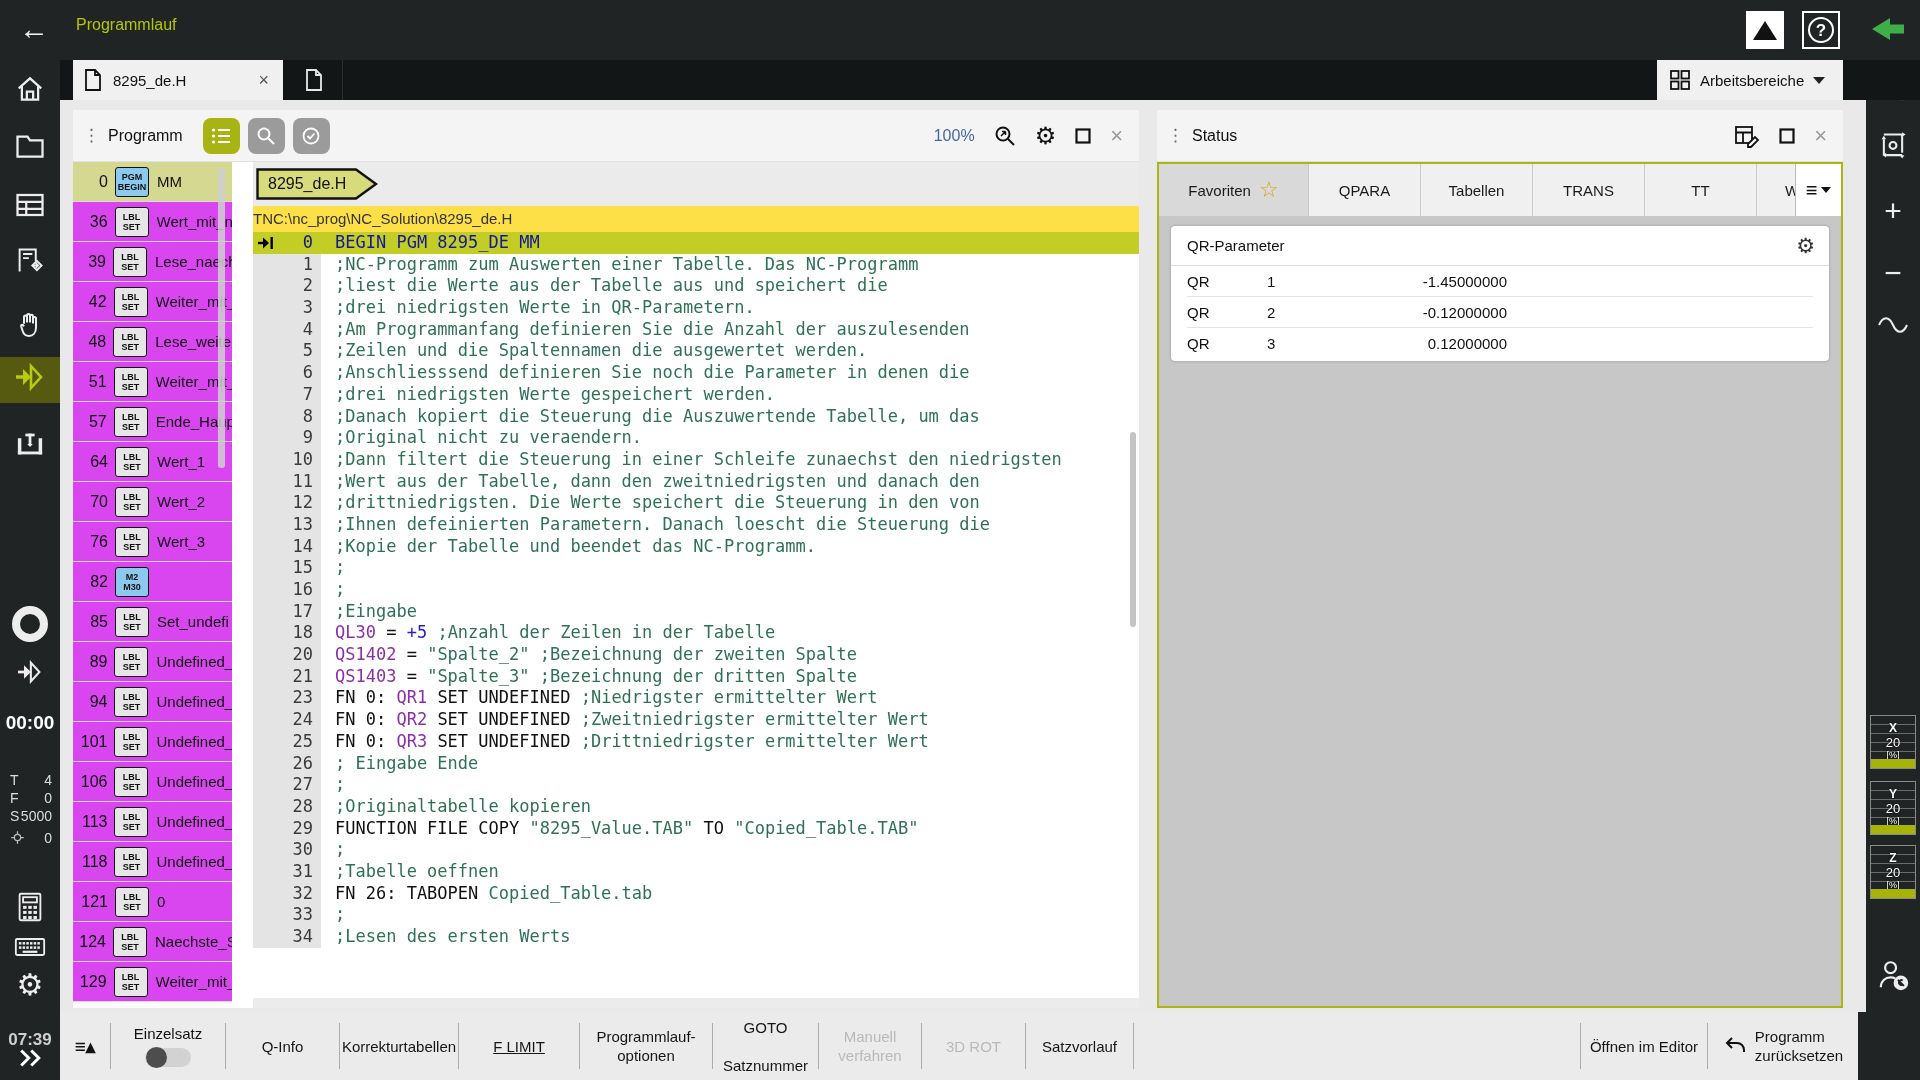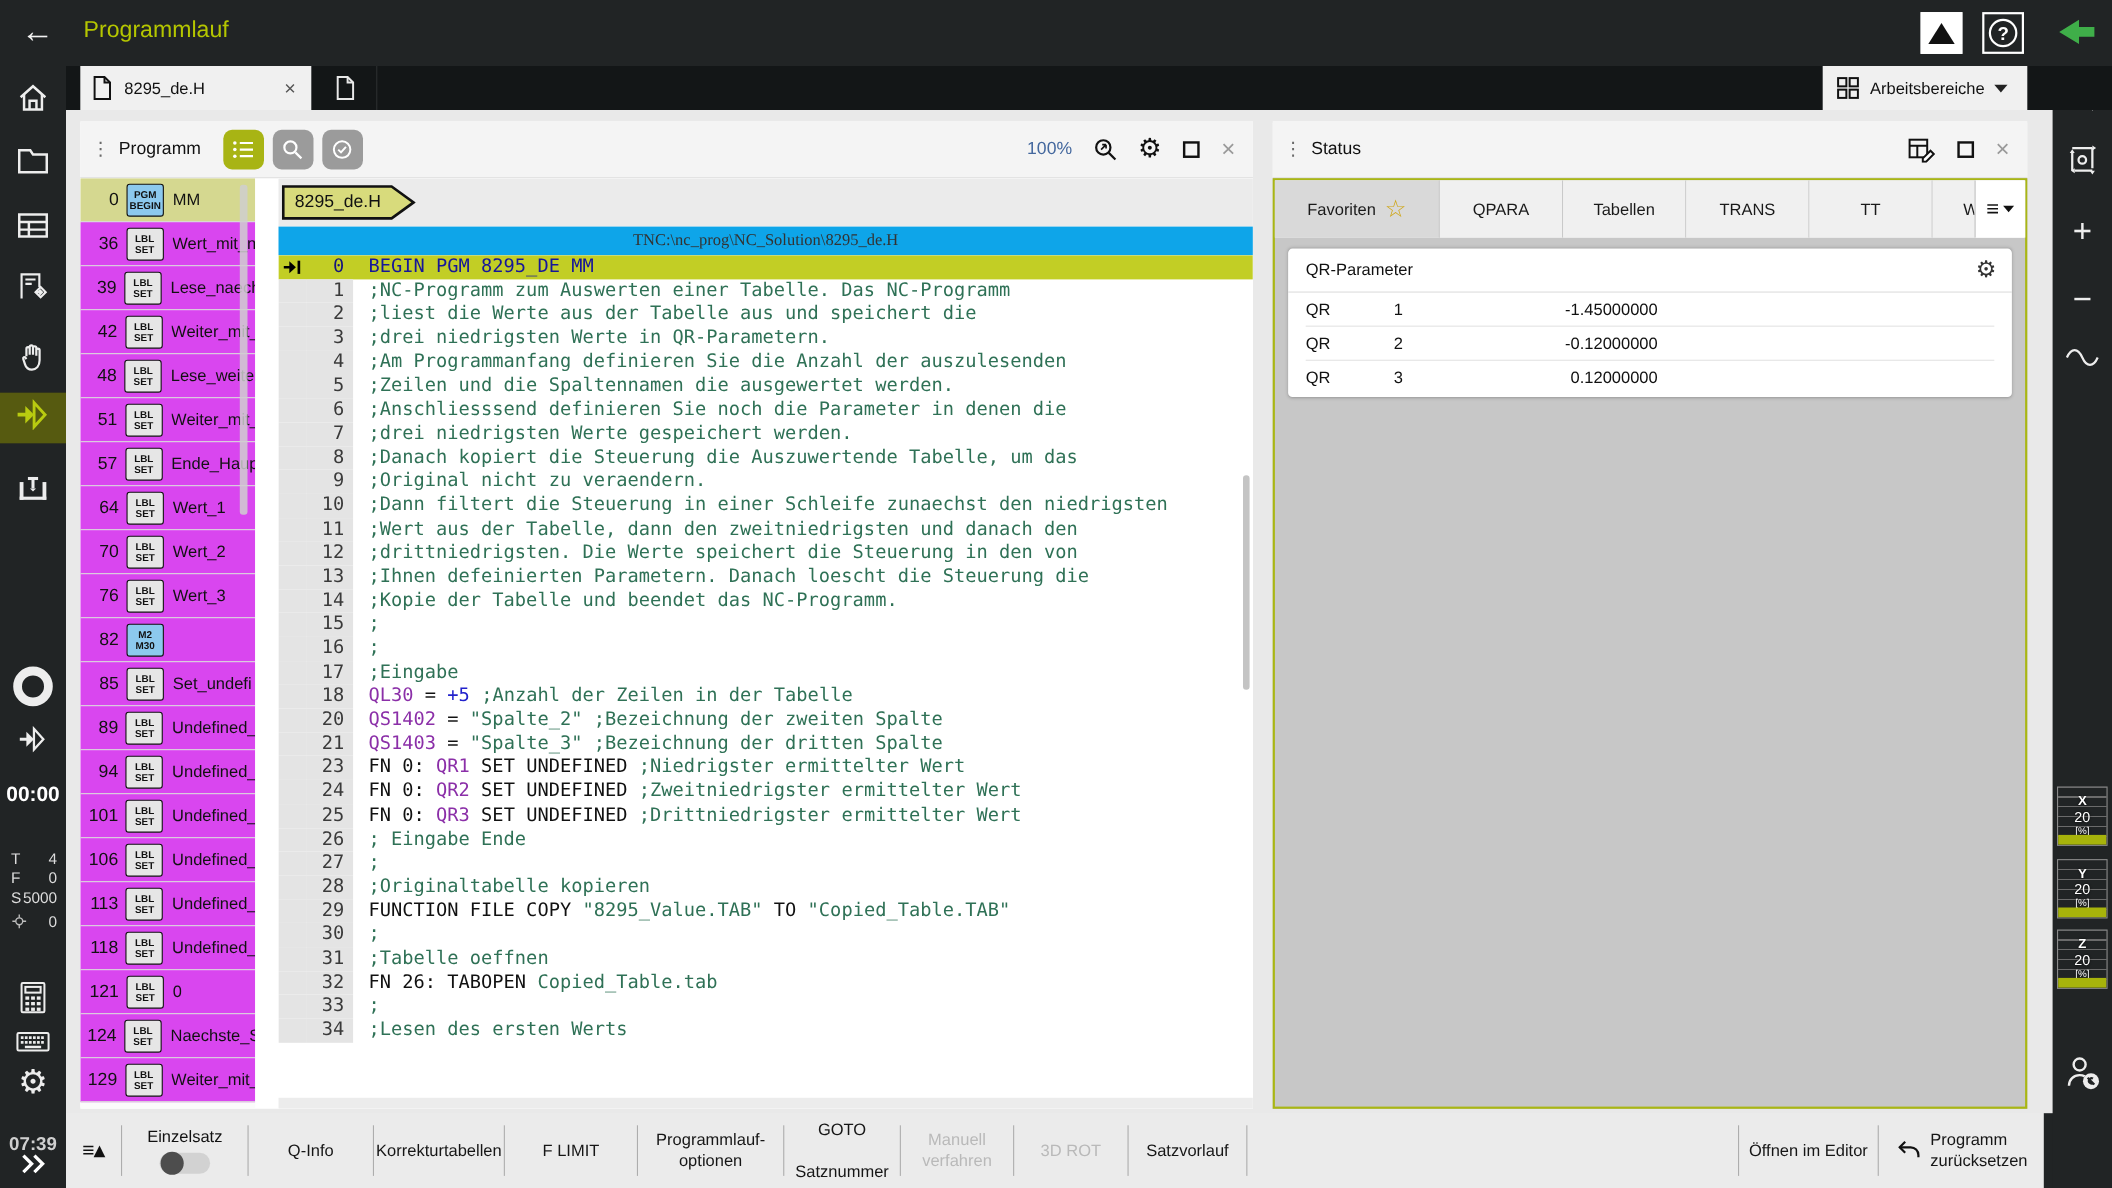--- a/index.html
+++ b/index.html
@@ -3,21 +3,21 @@
 <meta charset="utf-8">
 <style>
   * { margin:0; padding:0; box-sizing:border-box; }
   html,body { width:1920px; height:1080px; overflow:hidden; background:#e9e9e9;
               font-family:"Liberation Sans", sans-serif; }
 
   
   #topbar { position:absolute; left:0; top:0; width:1920px; height:60px; background:#212425; z-index:30; }
   #back-arrow { position:absolute; left:16px; top:12px; width:36px; height:36px; color:#f2f2f2;
                 font-size:30px; line-height:34px; text-align:center; }
-  #app-title { position:absolute; left:76px; top:16px; font-size:21px; color:#b5c600; }
+  #app-title { position:absolute; left:76px; top:16px; font-size:16px; color:#b5c600; }
   .tr-box { position:absolute; top:11px; width:38px; height:38px; border:2px solid #fff; }
   #logo-box { left:1746px; background:#fff; }
   #logo-tri { width:0; height:0; margin:8px auto 0; border-left:12px solid transparent;
               border-right:12px solid transparent; border-bottom:19px solid #111; }
   #help-box { left:1802px; color:#fff; text-align:center; }
   #help-circle { width:26px; height:26px; border:2px solid #fff; border-radius:50%; margin:4px auto;
                  font-size:17px; line-height:23px; font-weight:bold; }
   #exit-arrow { position:absolute; left:1868px; top:14px; }
 
   
@@ -88,22 +88,22 @@
   .pbadge span { font-size:9px; font-weight:bold; color:#111; line-height:10px; }
   .plabel { font-size:15px; color:#111; margin-left:8px; white-space:nowrap; overflow:hidden; }
   #list-scroll { position:absolute; left:145px; top:58px; width:7px; height:300px; background:#cfcfcf;
                  opacity:.85; border-radius:3px; }
 
   
   #editor { position:absolute; left:180px; top:52px; right:0; bottom:0; background:#fff; overflow:hidden; }
   #tag-row { position:absolute; left:0; top:0; right:0; height:44px; background:#ebebeb; }
   #file-tag { position:absolute; left:3px; top:6px; width:122px; height:32px; }
   #file-tag-label { position:absolute; left:12px; top:7px; font-size:16px; color:#111; }
-  #path-row { position:absolute; left:0; top:44px; right:0; height:26px; background:#0ea5e9;
-              text-align:center; font-size:15px; color:#333; line-height:26px;font-family:Liberation Serif, serif; }
+  #path-row { position:absolute; left:0; top:44px; right:0; height:26px; background:#fde047;
+              text-align:left; font-size:15px; color:#333; line-height:26px; }
   #code { position:absolute; left:0; top:70px; right:0; bottom:10px; overflow:hidden;
           font-family:"DejaVu Sans Mono", monospace; font-size:17px; }
   .cline { display:flex; height:21.7px; line-height:21.7px; white-space:pre; }
   .gut { width:26px; background:#e4e4e4; flex:none; text-align:center; }
   .ln  { width:42px; background:#e4e4e4; flex:none; text-align:right; padding-right:8px; color:#3a3a3a; }
   .ctext { padding-left:14px; }
   .cline.active { background:#c2ce25; }
   .cline.active .gut, .cline.active .ln { background:transparent; color:#14147e; }
   .tok-cm  { color:#2f7156; }
   .tok-kw  { color:#111; }
@@ -746,21 +746,21 @@
   <div class="bdiv"></div>
   <div id="bb-center" style="display:flex; align-items:center; height:68px;">
       <div class="bbtn" style="width: 113px;">
         <span>Q-Info</span>
       </div>
       <div class="bdiv"></div>
       <div class="bbtn" style="width: 118px;">
         <span>Korrekturtabellen</span>
       </div>
       <div class="bdiv"></div>
-      <div class="bbtn" style="width: 120px;">
+      <div class="bbtn" style="width: 120px; text-decoration: underline;">
         <span>F LIMIT</span>
       </div>
       <div class="bdiv"></div>
       <div class="bbtn" style="width: 132px;">
         <span>Programmlauf-</span>
         <span>optionen</span>
       </div>
       <div class="bdiv"></div>
       <div class="bbtn" style="width: 105px; gap: 19px;">
         <span>GOTO</span>

